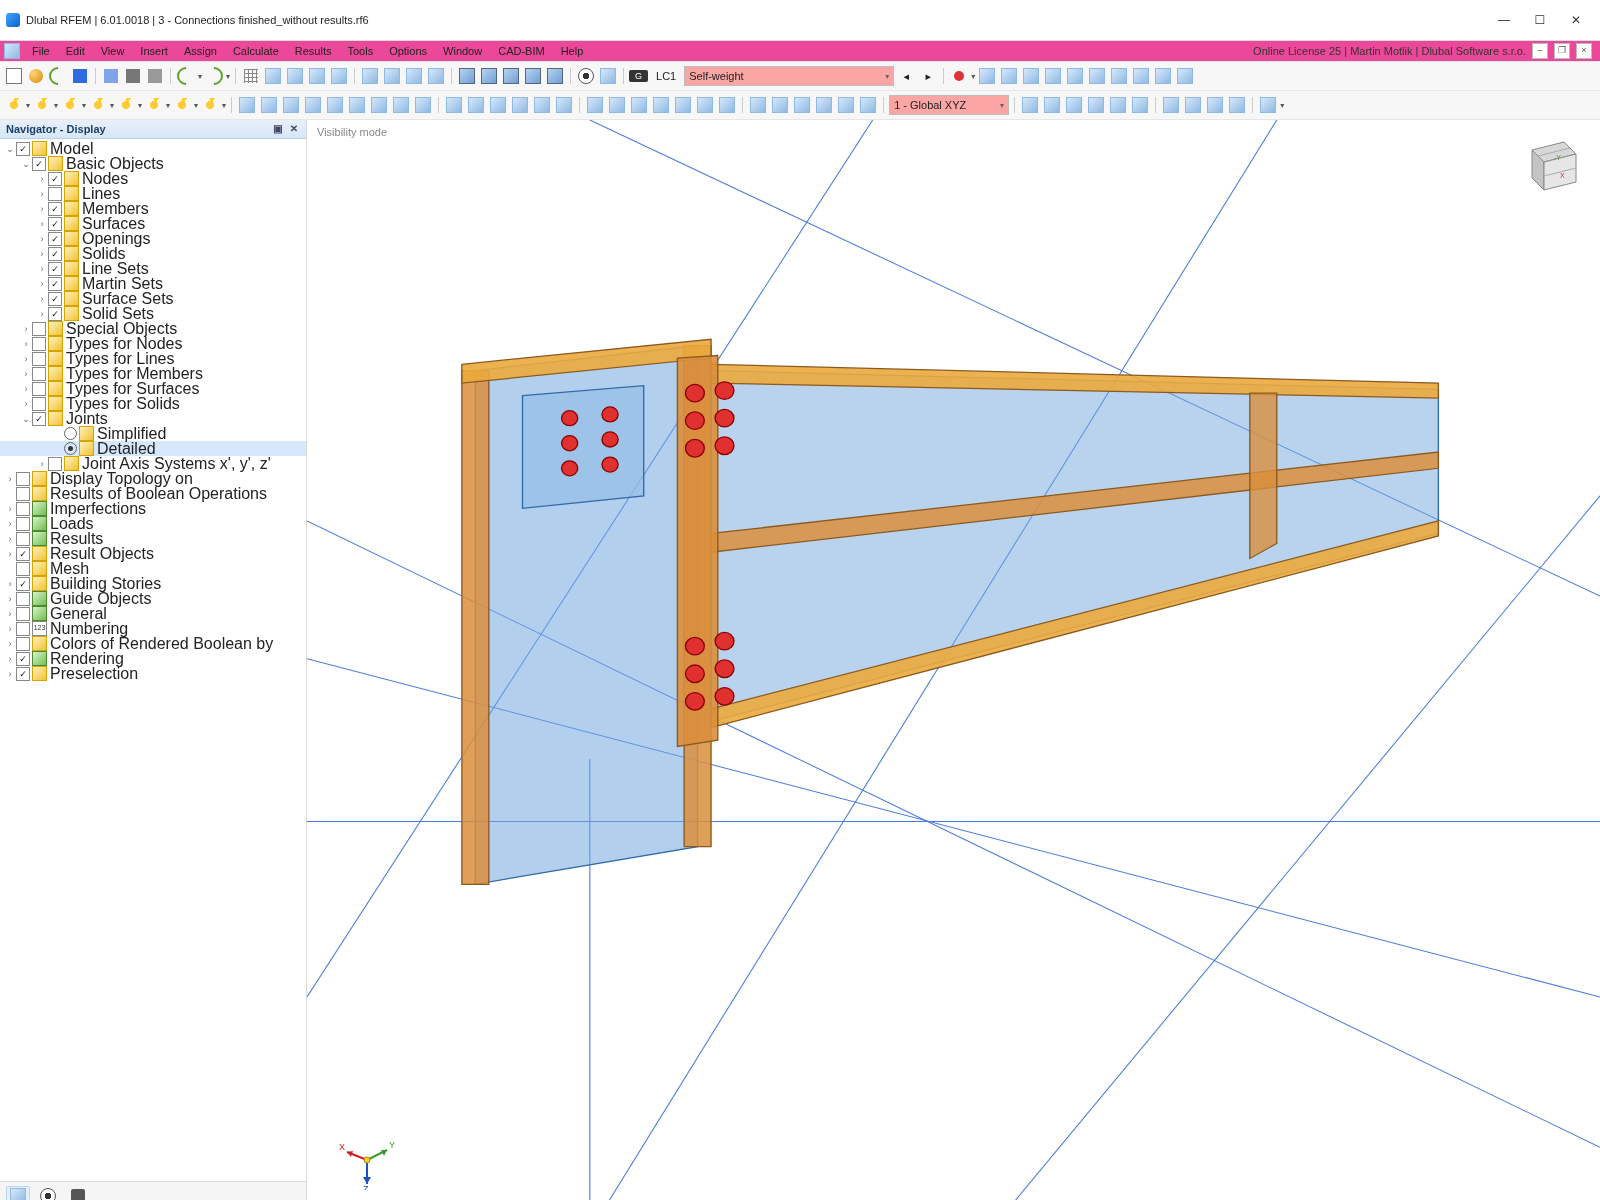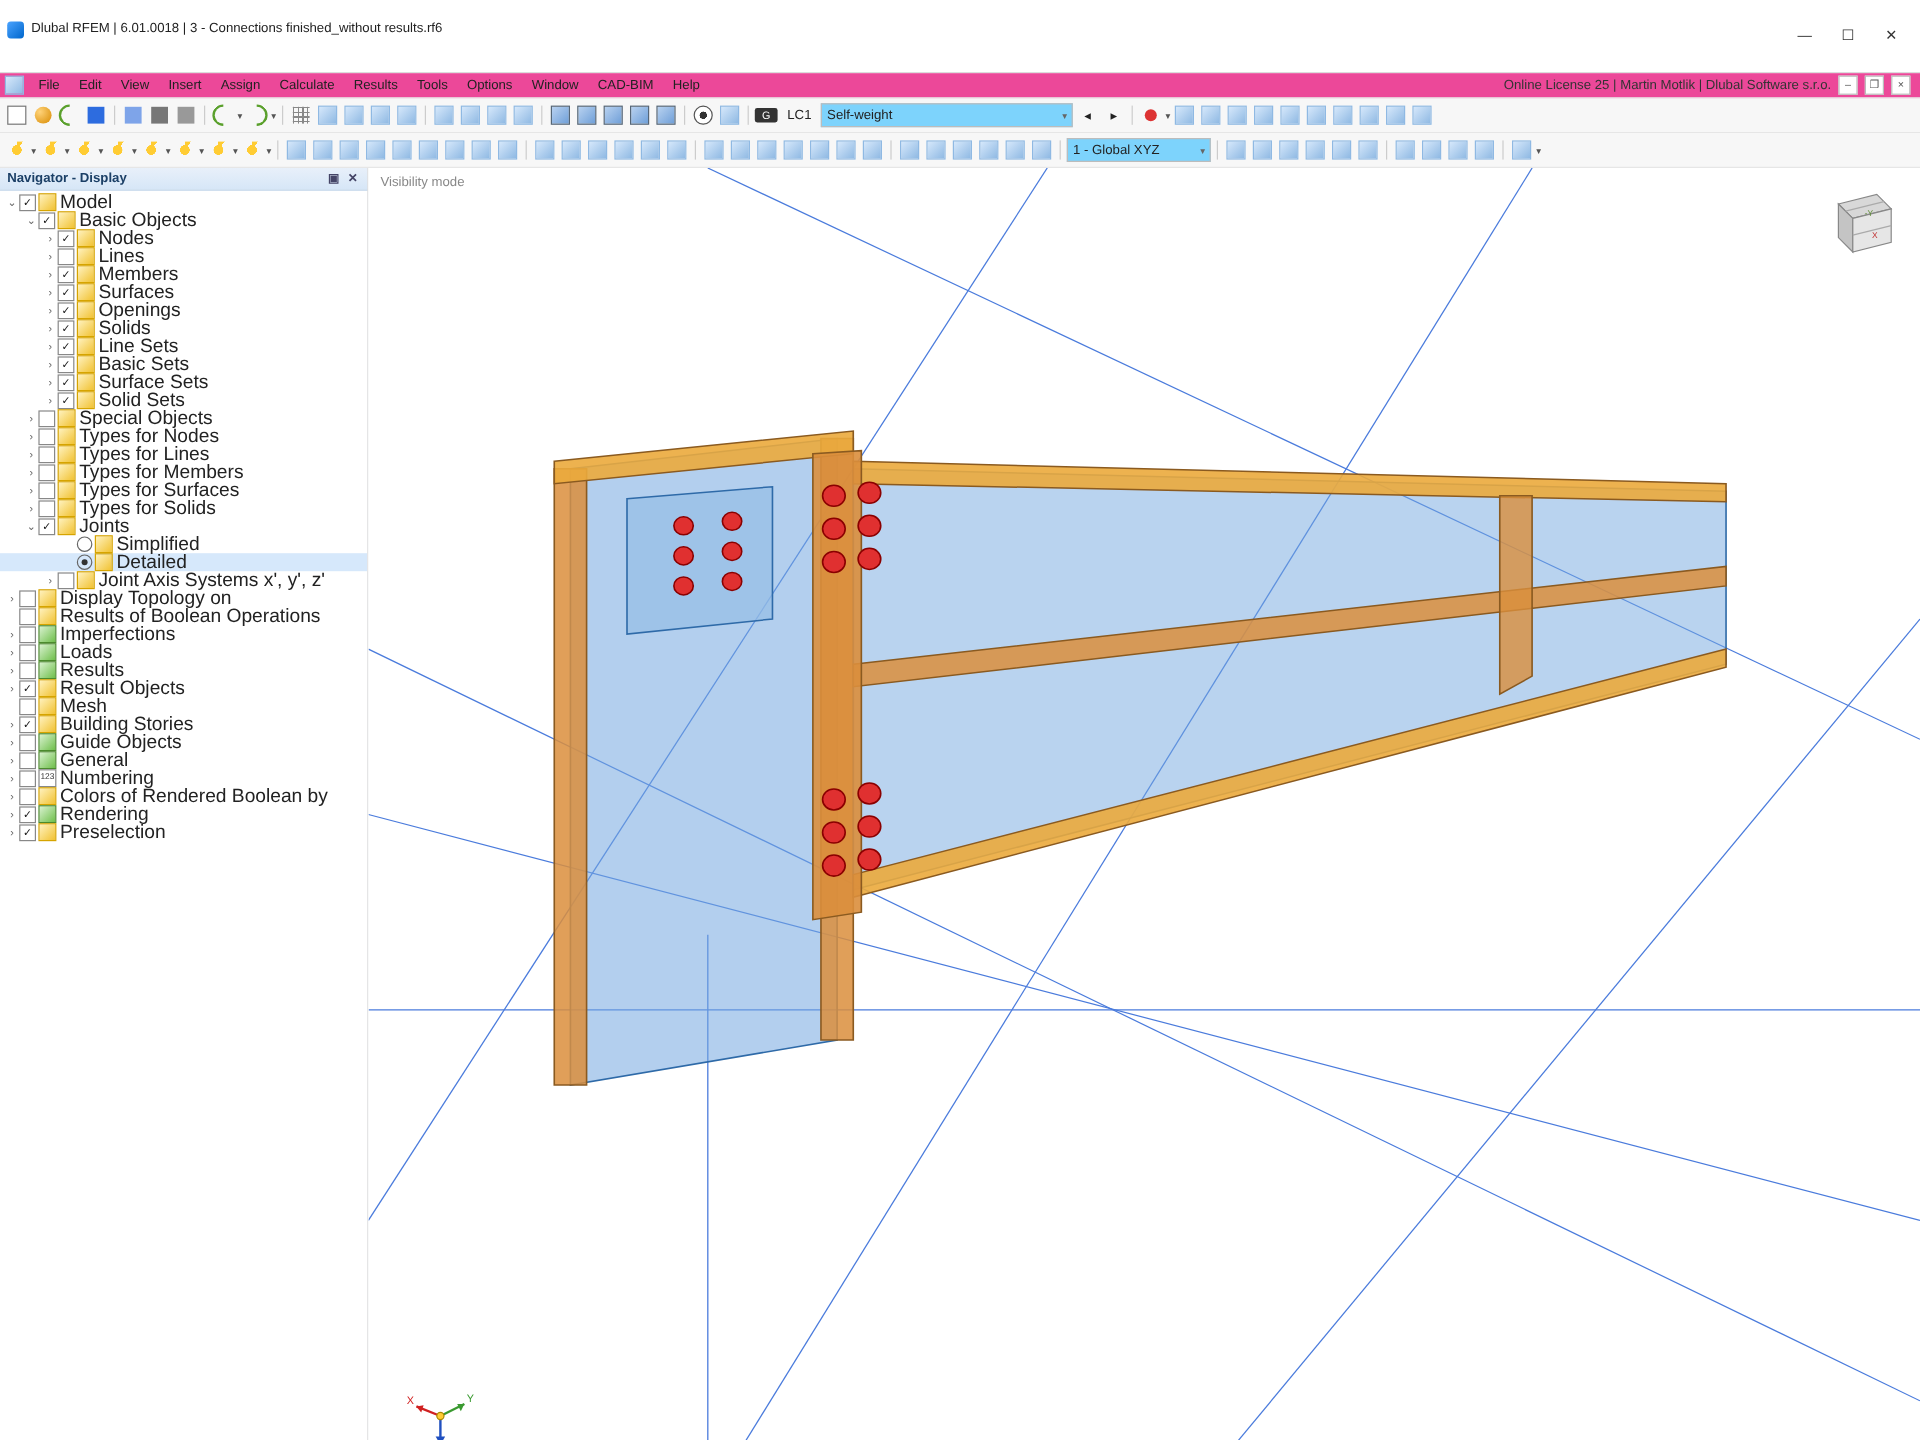--- a/index.html
+++ b/index.html
@@ -1,30 +1,30 @@
 <!DOCTYPE html>
 <html><head>
 <meta charset="utf-8">
 <style>
   html,body{margin:0;padding:0;font-family:"Segoe UI",Tahoma,Arial,sans-serif;font-size:11px;color:#222;background:#fff;height:100%;overflow:hidden}
-  .titlebar{display:flex;align-items:flex-start;height:24px;padding:18px 6px;border-bottom:1px solid #dcdcdc;background:#fff}
+  .titlebar{display:flex;align-items:center;height:24px;padding:8px 6px;border-bottom:1px solid #dcdcdc;background:#fff}
   .titlebar .app-icon{width:14px;height:14px;margin-right:6px;border-radius:3px;background:linear-gradient(135deg,#4aa3ff,#0066cc)}
   .titlebar .title{flex:0 0 auto}
   .titlebar .spacer{flex:1}
   .win-btn{width:36px;height:22px;display:flex;align-items:center;justify-content:center;font-size:12px;color:#333}
   .menubar{display:flex;align-items:center;height:20px;padding:0 4px;border-bottom:1px solid #e6e6e6;background:#ec4899}
   .menubar .menu-item{padding:2px 8px}
   .menubar .right{margin-left:auto;display:flex;align-items:center;gap:6px;padding-right:4px;color:#333}
   .menubar .tiny-btn{width:14px;height:14px;border:1px solid #bbb;background:#fff;font-size:9px;line-height:12px;text-align:center;color:#555}
   .toolbar{display:flex;align-items:center;height:24px;padding:2px 4px;gap:2px;border-bottom:1px solid #e6e6e6;background:#f7f7f7;flex-wrap:nowrap;overflow:hidden}
   .toolbar .tb-btn{width:18px;height:18px;display:flex;align-items:center;justify-content:center;border:1px solid transparent;border-radius:2px}
   .toolbar .sep{width:1px;height:16px;background:#ccc;margin:0 3px}
   .toolbar .lc-badge{background:#333;color:#fff;font-size:9px;padding:1px 6px;border-radius:2px}
   .toolbar .lc-code{padding:1px 6px}
-  .toolbar .combo{border:1px solid #bcbcbc;background:#7dd3fc;height:18px;display:flex;align-items:center;padding:0 4px;gap:6px}
+  .toolbar .combo{border:1px solid #bcbcbc;background:#fca5a5;height:18px;display:flex;align-items:center;padding:0 4px;gap:6px}
   .toolbar .combo .chev{font-size:8px;color:#666}
   .toolbar .combo.lg{min-width:200px}
   .toolbar .combo.md{min-width:110px}
   .ic{width:14px;height:14px;display:inline-block}
   
   .ic-doc{background:#fff;border:1px solid #777}
   .ic-save{background:#2d6cdf}
   .ic-undo{border:2px solid #5aa02c;border-top-color:transparent;border-right-color:transparent;border-radius:50%;transform:rotate(45deg)}
   .ic-redo{border:2px solid #5aa02c;border-top-color:transparent;border-left-color:transparent;border-radius:50%;transform:rotate(-45deg)}
   .ic-print{background:#777}
@@ -458,21 +458,21 @@
         <div class="tree-row" style="padding-left: 36px;">
           <span class="tw">›</span>
           <span class="cb">✓</span>
           <span class="nic y"></span>
           <span class="tree-label">Line Sets</span>
         </div>
         <div class="tree-row" style="padding-left: 36px;">
           <span class="tw">›</span>
           <span class="cb">✓</span>
           <span class="nic y"></span>
-          <span class="tree-label">Basic Sets</span>
+          <span class="tree-label">Martin Sets</span>
         </div>
         <div class="tree-row" style="padding-left: 36px;">
           <span class="tw">›</span>
           <span class="cb">✓</span>
           <span class="nic y"></span>
           <span class="tree-label">Surface Sets</span>
         </div>
         <div class="tree-row" style="padding-left: 36px;">
           <span class="tw">›</span>
           <span class="cb">✓</span>

